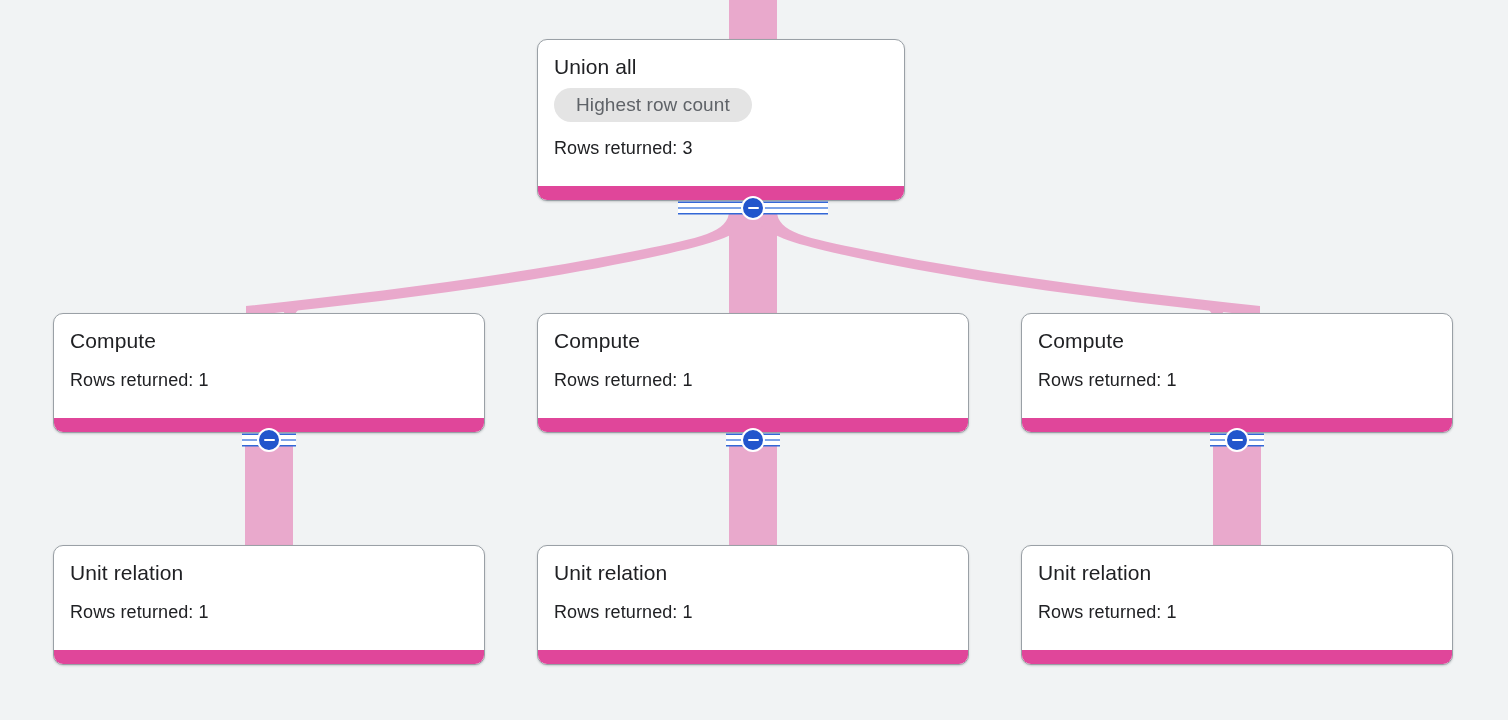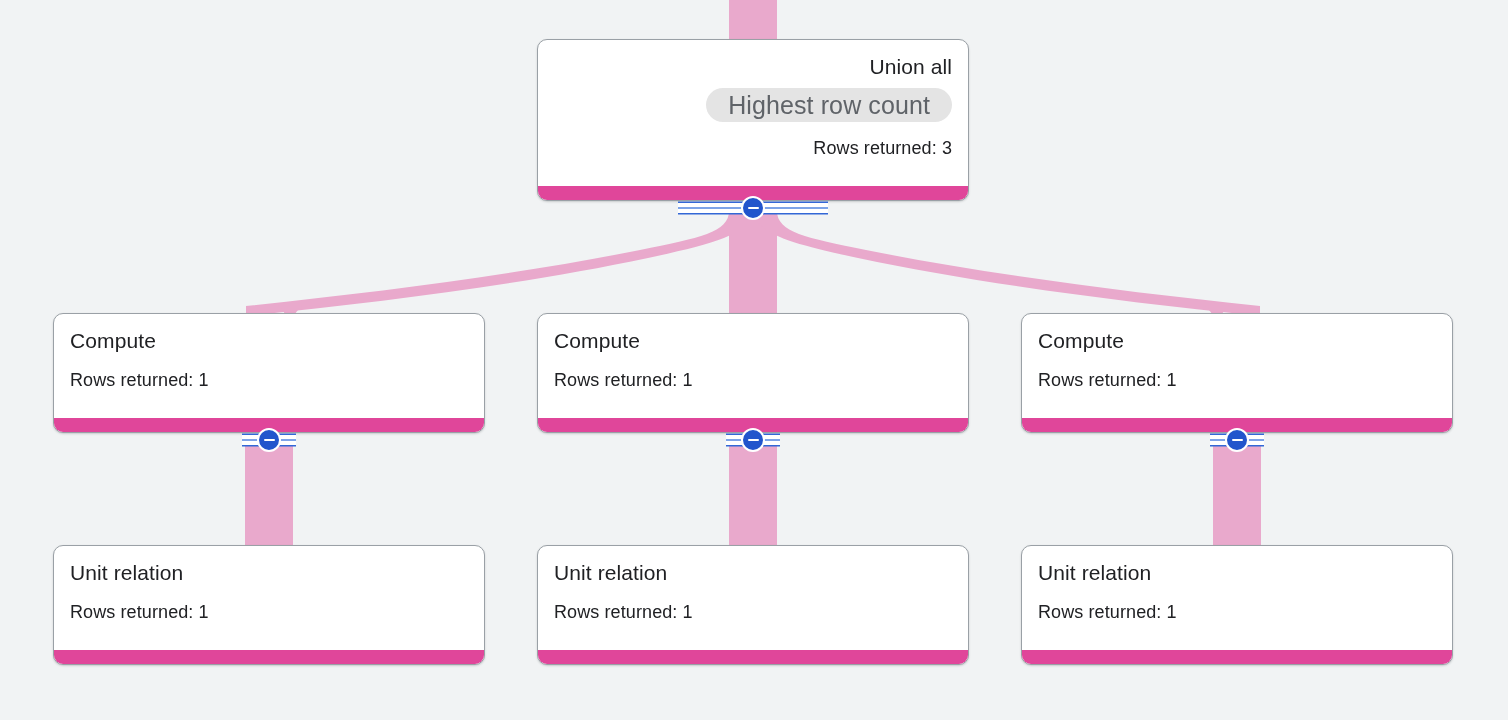--- a/index.html
+++ b/index.html
@@ -51,21 +51,21 @@
     white-space: nowrap;
   }
   .node-badge-row {
     margin-top: 8px;
     margin-bottom: 4px;
   }
   .node-badge {
     display: inline-block;
     background: #e4e4e4;
     color: #5f6368;
-    font-size: 25px;
+    font-size: 19px;
     line-height: 22px;
     padding: 6px 22px;
     border-radius: 999px;
     letter-spacing: 0.1px;
     white-space: nowrap;
   }
   .node-rows {
     margin-top: 14px;
     font-size: 18px;
     line-height: 24px;
@@ -160,21 +160,21 @@
              C 794 244, 761 236, 753 213
              Z"></path>
     <polygon fill="#e9a9cc" points="1205,305 1229,305 1217,320"></polygon>
 
     <rect x="245" y="437" width="48" height="110" fill="#e9a9cc"></rect>
     <rect x="729" y="437" width="48" height="110" fill="#e9a9cc"></rect>
     <rect x="1213" y="437" width="48" height="110" fill="#e9a9cc"></rect>
   </svg>
 
   <div id="node-layer">
-      <div class="node" style="left: 537px; top: 39px; width: 432px; height: 162px; text-align: right;">
+      <div class="node" style="left: 537px; top: 39px; width: 368px; height: 162px;">
         <div class="node-body">
           <div class="node-title">Union all</div>
           <div class="node-badge-row"><span class="node-badge">Highest row count</span></div>
           <div class="node-rows">Rows returned: 3</div>
         </div>
         <div class="node-footer"></div>
       </div>
       <div class="node" style="left: 53px; top: 313px; width: 432px; height: 120px;">
         <div class="node-body">
           <div class="node-title">Compute</div>

